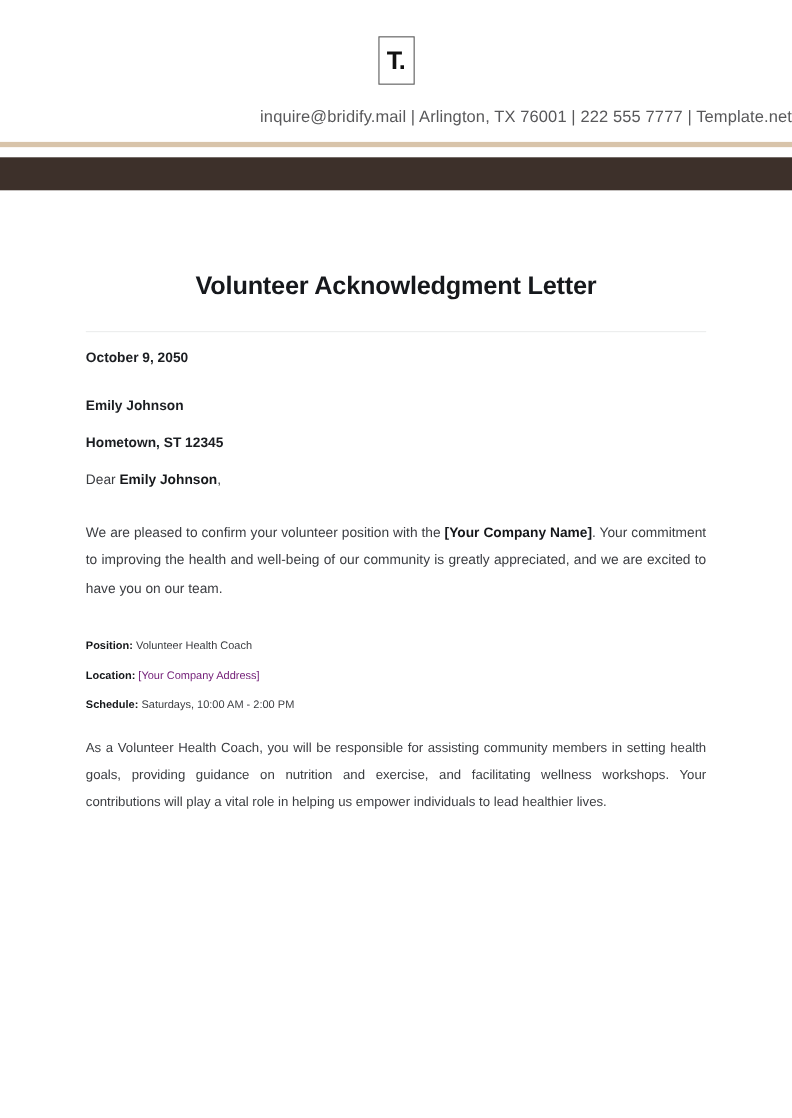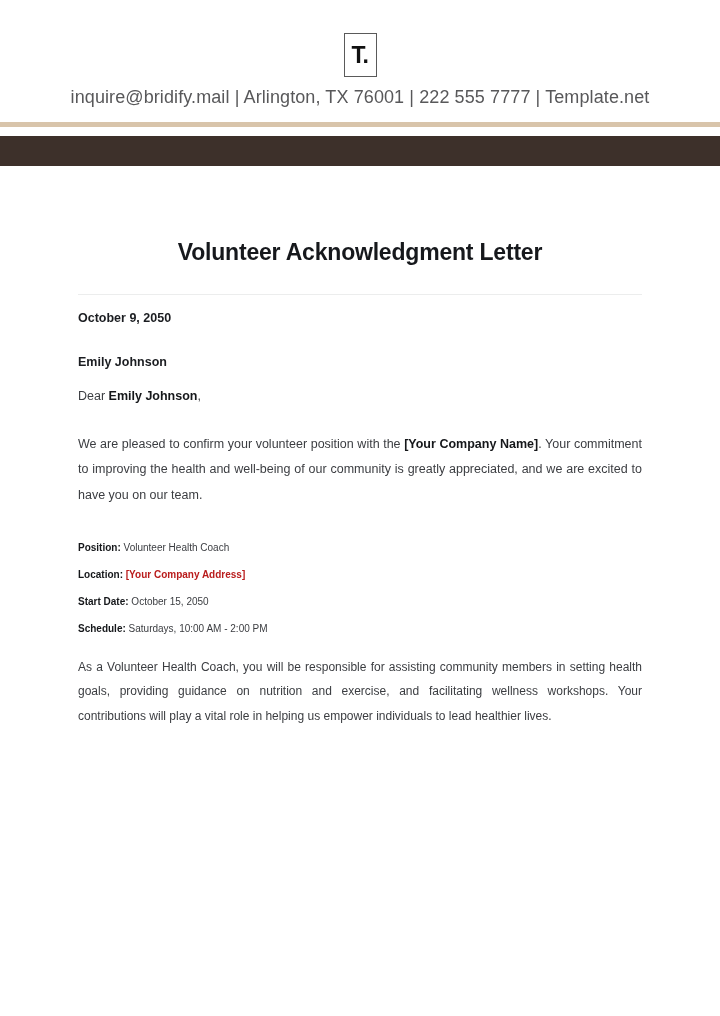--- a/index.html
+++ b/index.html
@@ -45,25 +45,25 @@
   .logo-mark {
     font-family: "Liberation Sans", sans-serif;
     font-weight: bold;
     font-size: 23px;
     line-height: 1;
     color: #111111;
     letter-spacing: -0.5px;
     transform: translateY(-0.5px);
   }
   .contact-line {
-    text-align: center;
-    font-size: 18px;
+    text-align: right;
+    font-size: 15px;
     color: #58585a;
     letter-spacing: 0.1px;
-    margin-top: 10px;
+    margin-top: 21px;
     font-family: "Liberation Sans", sans-serif;
   }
 
   
   .rule-tan {
     margin-top: 14px;
     height: 5px;
     width: 100%;
     background: #d8c4aa;
   }
@@ -150,22 +150,22 @@
     line-height: 1.5;
   }
   .detail-row:last-child {
     margin-bottom: 0;
   }
   .detail-label {
     font-weight: bold;
     color: #15171a;
   }
   .detail-value.is-bold {
-    font-weight: bold;
-    color: #b91c1c;
+    font-weight: normal;
+    color: #701a75;
   }
 
   .closing-paragraph {
     font-size: 12px;
     color: #3b3d41;
     line-height: 2.03;
     text-align: justify;
     margin-top: 19px;
   }
 </style>
@@ -192,32 +192,32 @@
   <div class="content">
 
     <h1 class="doc-title">Volunteer Acknowledgment Letter</h1>
 
     <div class="title-divider"></div>
 
     <div class="letter-date">October 9, 2050</div>
 
     <div class="recipient-block">
       <div class="recipient-line">Emily Johnson</div>
+      <div class="recipient-line">Hometown, ST 12345</div>
     </div>
 
     <div class="salutation"><span>Dear </span><b>Emily Johnson</b><span>,</span></div>
 
     <p class="body-paragraph"><span>We are pleased to confirm your volunteer position with the </span><b>[Your Company Name]</b><span>. Your commitment to improving the health and well-being of our community is greatly appreciated, and we are excited to have you on our team.</span></p>
 
     <div class="details-block">
       <div class="detail-row"><span class="detail-label">Position:</span> <span class="detail-value">Volunteer Health Coach</span></div>
 
       <div class="detail-row"><span class="detail-label">Location:</span> <span class="detail-value is-bold">[Your Company Address]</span></div>
 
-      <div class="detail-row"><span class="detail-label">Start Date:</span> <span class="detail-value">October 15, 2050</span></div>
 
       <div class="detail-row"><span class="detail-label">Schedule:</span> <span class="detail-value">Saturdays, 10:00 AM - 2:00 PM</span></div>
     </div>
 
     <p class="closing-paragraph">As a Volunteer Health Coach, you will be responsible for assisting community members in setting health goals, providing guidance on nutrition and exercise, and facilitating wellness workshops. Your contributions will play a vital role in helping us empower individuals to lead healthier lives.</p>
 
   </div>
 </div>
 
 </body></html>

